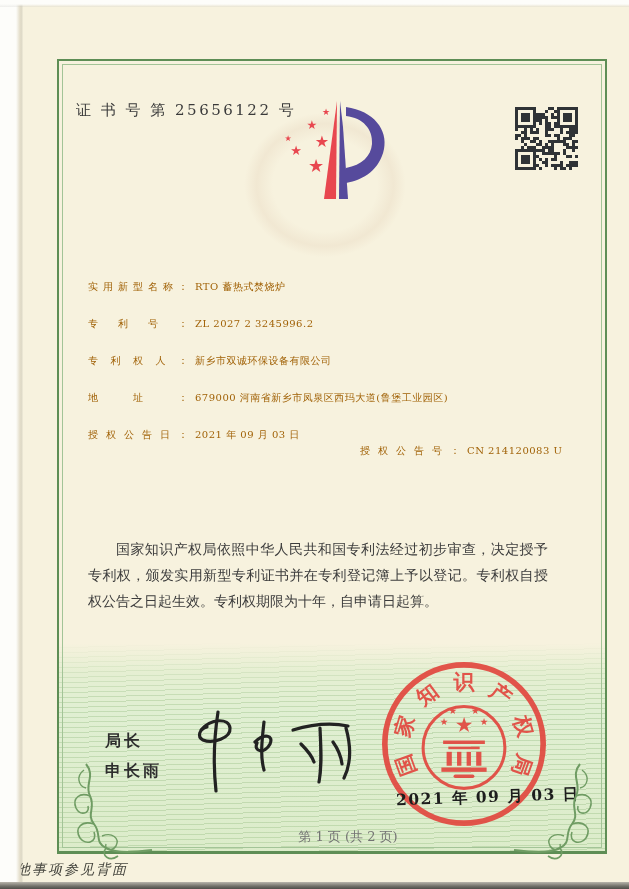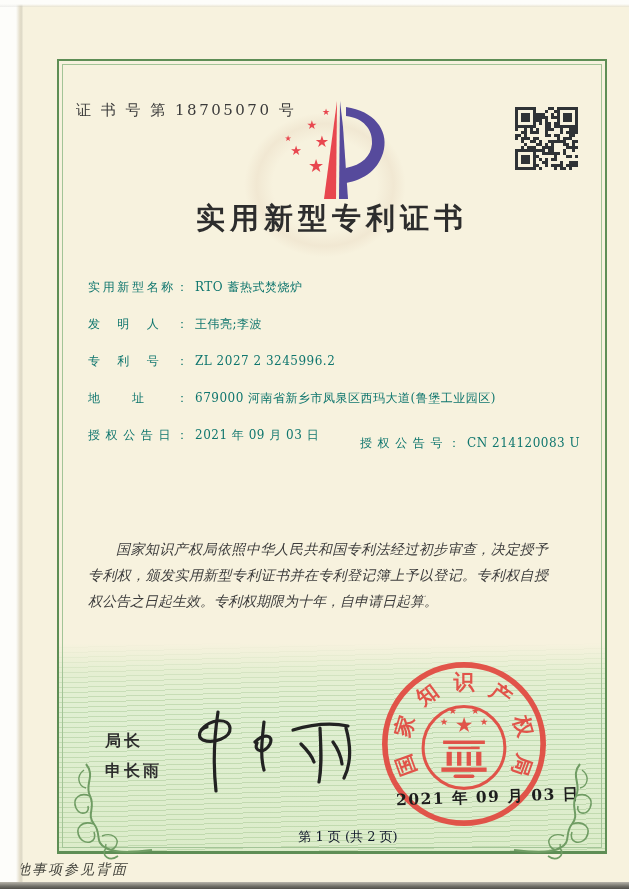--- a/index.html
+++ b/index.html
@@ -31,57 +31,57 @@
   .frame:after { content:""; position:absolute; inset:3px; border:1px solid #a3c497; }
 
   .certno { position:absolute; left:76px; top:101px; font-size:15px; color:#3a3a3a; letter-spacing:2.5px; }
 
   .logo { position:absolute; left:276px; top:97px; width:120px; height:110px; }
   .qr   { position:absolute; left:515px; top:107px; width:63px; height:63px; }
 
   .title { position:absolute; left:57px; top:199px; width:550px; text-align:center;
            font-size:29px; font-weight:600; color:#2d2d2d; letter-spacing:5px; }
 
-  .fields { position:absolute; left:88px; top:276px; width:470px; font-size:12px; color:#0f766e; }
+  .fields { position:absolute; left:88px; top:276px; width:470px; font-size:10px; color:#a16207; }
   .frow { position:relative; line-height:22px; margin-bottom:15px; white-space:nowrap; }
   .flabel { display:inline-block; width:100px; text-align:justify; text-align-last:justify; vertical-align:top; }
   .fvalue { margin-left:7px; letter-spacing:.5px; }
-  .fpair2 { position:absolute; left:240px; top:8px;padding-left:32px; }
+  .fpair2 { position:absolute; left:240px; top:16px;padding-left:32px; }
 
   .paras { position:absolute; left:88px; top:536px; width:460px; font-size:14px; line-height:1.86;
-           color:#3c3c3c; font-style:italic; text-align:justify; }
+           color:#3c3c3c; text-align:justify; }
   .paras p { text-indent:2em; }
 
   .director { position:absolute; left:105px; top:726px; font-size:16px; color:#2e2e2e;
               line-height:30px; letter-spacing:3px; font-weight:600; }
   .sig { position:absolute; left:185px; top:698px; width:170px; height:100px; }
 
   .seal { position:absolute; left:377px; top:657px; width:174px; height:174px; opacity:.9; }
   .sealdate { position:absolute; left:396px; top:787px; font-size:15.5px; color:#1d1d1d;
               letter-spacing:1.5px; transform:rotate(-2deg); font-weight:600; }
 
   .pageinfo { position:absolute; left:57px; top:828px; width:550px; text-align:center;
-              font-size:13px; color:#0f172a;padding-left:32px; }
+              font-size:13px; color:#737373;padding-left:32px; }
   .backnote { position:absolute; left:0; top:861px; width:628px; text-align:left;
               font-size:14px; color:#45453e; font-style:italic; letter-spacing:2px; }
 
   .orn { position:absolute; width:100px; height:100px; }
   .orn-l { left:56px; top:762px; }
   .orn-r { left:510px; top:762px; transform:scaleX(-1); }
 </style>
 </head>
 <body>
 
 <div class="scan">
 
   <div class="stain"></div>
   <div class="greenband"></div>
   <div class="frame"></div>
 
-  <div class="certno">证 书 号 第 18705070 号</div>
+  <div class="certno">证 书 号 第 25656122 号</div>
 
   <svg class="logo" viewBox="0 0 120 110">
     <g fill="#e8474f">
       <text x="50" y="18" font-size="9" text-anchor="middle">★</text>
       <text x="36" y="32" font-size="12" text-anchor="middle">★</text>
       <text x="46" y="50" font-size="16" text-anchor="middle">★</text>
       <text x="20" y="58" font-size="13" text-anchor="middle">★</text>
       <text x="40" y="75" font-size="18" text-anchor="middle">★</text>
       <text x="12" y="44" font-size="8" text-anchor="middle">★</text>
     </g>
@@ -233,31 +233,30 @@
       <rect x="16" y="20" width="1" height="1" fill="#2f3336"></rect>
       <rect x="18" y="20" width="1" height="1" fill="#2f3336"></rect>
       <path d="M0,0 h7 v7 h-7 Z M1,1 v5 h5 v-5 Z" fill="#2f3336" fill-rule="evenodd"></path>
       <rect x="2" y="2" width="3" height="3" fill="#2f3336"></rect>
       <path d="M14,0 h7 v7 h-7 Z M15,1 v5 h5 v-5 Z" fill="#2f3336" fill-rule="evenodd"></path>
       <rect x="16" y="2" width="3" height="3" fill="#2f3336"></rect>
       <path d="M0,14 h7 v7 h-7 Z M1,15 v5 h5 v-5 Z" fill="#2f3336" fill-rule="evenodd"></path>
       <rect x="2" y="16" width="3" height="3" fill="#2f3336"></rect>
     </svg>
 
-  <div class="title">实用新型专利证书</div>
 
   <div class="fields">
     <div class="frow">
       <span class="flabel">实用新型名称：</span><span class="fvalue">RTO 蓄热式焚烧炉</span>
     </div>
     <div class="frow">
-      <span class="flabel">发明人：</span><span class="fvalue">王伟亮;李波</span>
-    </div>
-    <div class="frow">
       <span class="flabel">专利号：</span><span class="fvalue">ZL 2027 2 3245996.2</span>
+    </div>
+    <div class="frow">
+      <span class="flabel">专利权人：</span><span class="fvalue">新乡市双诚环保设备有限公司</span>
     </div>
     <div class="frow">
       <span class="flabel">地址：</span><span class="fvalue">679000 河南省新乡市凤泉区西玛大道(鲁堡工业园区)</span>
     </div>
     <div class="frow">
       <span class="flabel">授权公告日：</span><span class="fvalue">2021 年 09 月 03 日</span>
       <span class="fpair2">
         <span class="flabel">授权公告号：</span><span class="fvalue">CN 214120083 U</span>
       </span>
     </div>

